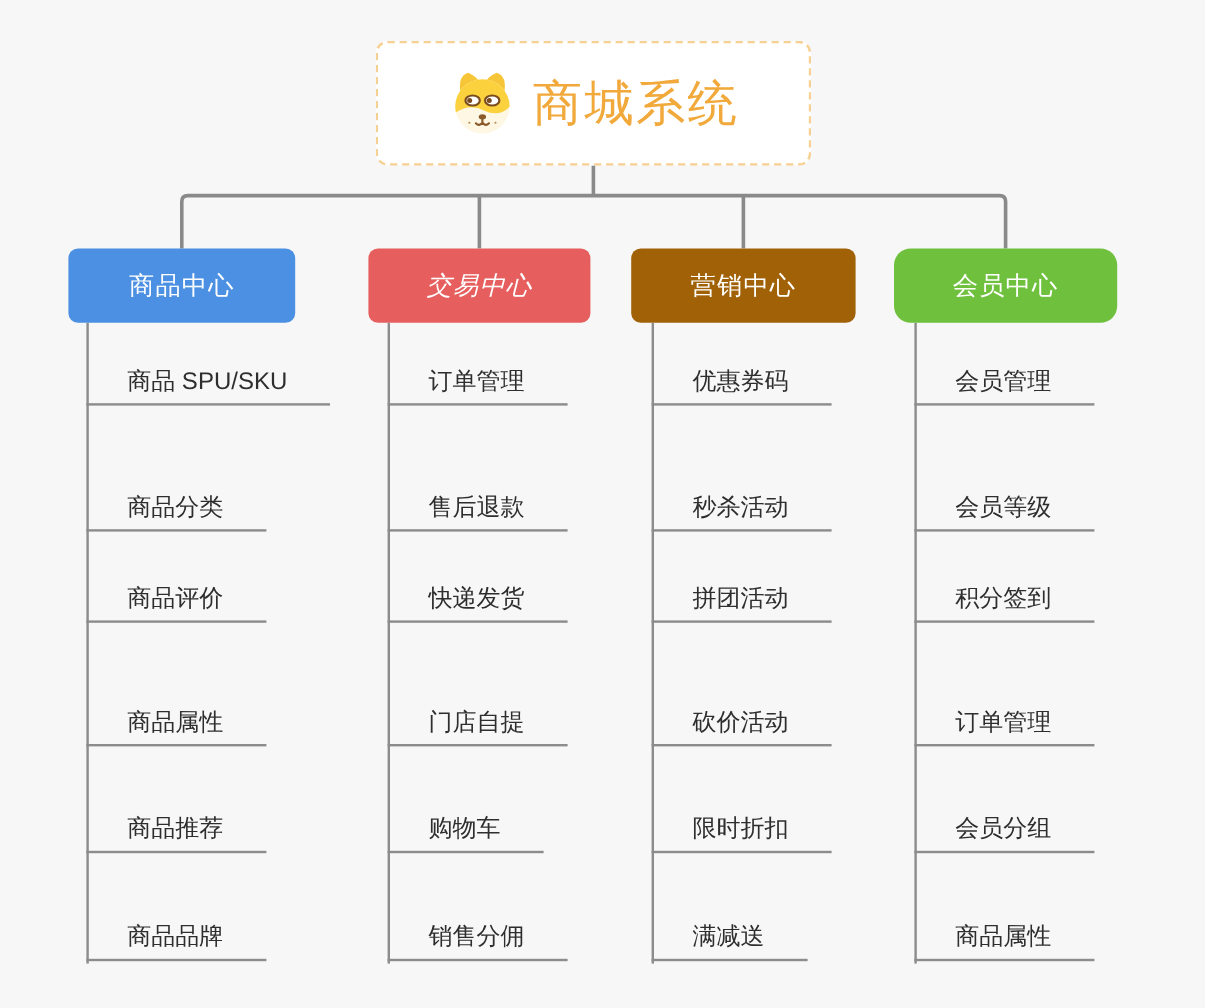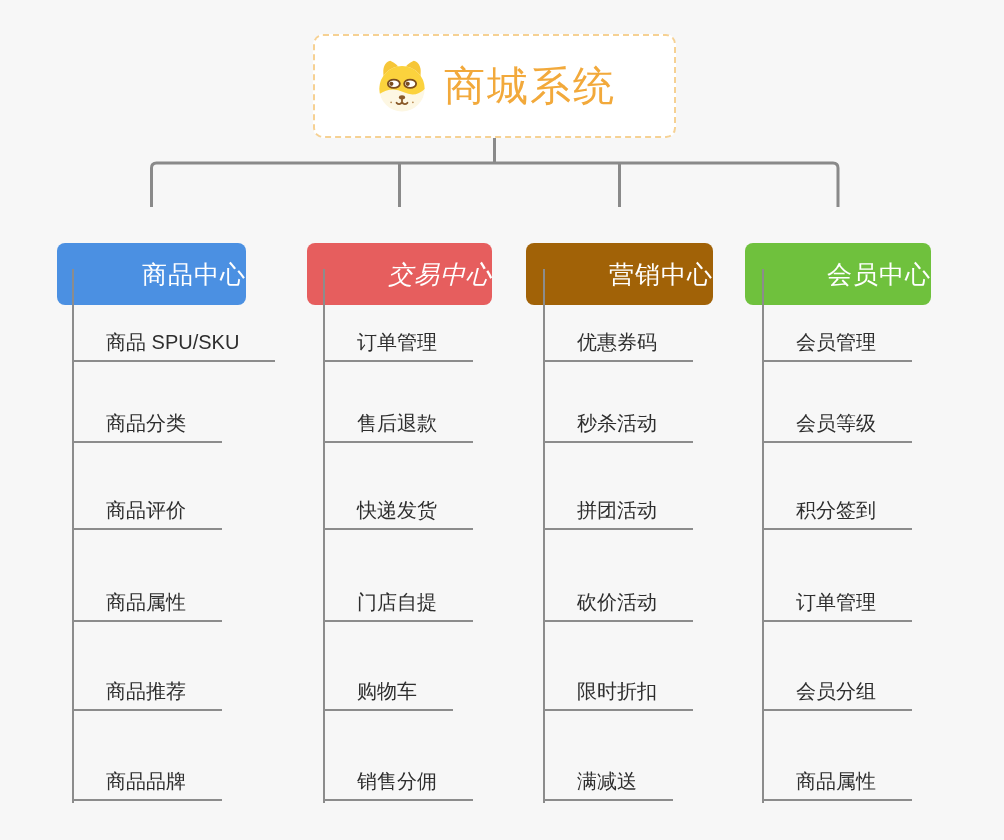--- a/index.html
+++ b/index.html
@@ -34,31 +34,30 @@
   
   .connectors{
     position:absolute;left:0;top:0;width:1004px;height:840px;
     pointer-events:none;
   }
   
   .branch-node{
     position:absolute;
     top:207px;height:62px;
     border-radius:8px;
-    display:flex;align-items:center;justify-content:flex-end;
+    display:flex;align-items:center;justify-content:center;
     color:#ffffff;
-    font-size:25px;
+    font-size:21px;
     letter-spacing:1px;
     cursor:default;
-    margin-top:36px;
   }
   .branch-0{left:57px;width:189px;}
   .branch-1{left:307px;width:185px;font-style:italic;}
   .branch-2{left:526px;width:187px;}
-  .branch-3{left:745px;width:186px;}
+  .branch-3{left:745px;width:186px;border-radius:14px;}
   
   .column{
     position:absolute;
     top:269px;
   }
   .col-0{left:72px;}
   .col-1{left:323px;}
   .col-2{left:543px;}
   .col-3{left:762px;}
   .trunk{
@@ -71,23 +70,23 @@
     position:absolute;
     left:0;
     white-space:nowrap;
     font-size:20px;
     line-height:26px;
     color:#2e2e2e;
     padding:0 36px 5px 34px;
     border-bottom:2px solid #8c8c8c;
     cursor:default;
   }
-  .item-0{top:60px;}
+  .item-0{top:36px;}
   .item-1{top:141px;}
-  .item-2{top:228px;}
+  .item-2{top:217px;}
   .item-3{top:320px;}
   .item-4{top:409px;}
   .item-5{top:499px;}
 </style>
 </head>
 <body>
 
 <div class="canvas">
 
   <svg class="connectors" viewBox="0 0 1004 840" xmlns="http://www.w3.org/2000/svg">

